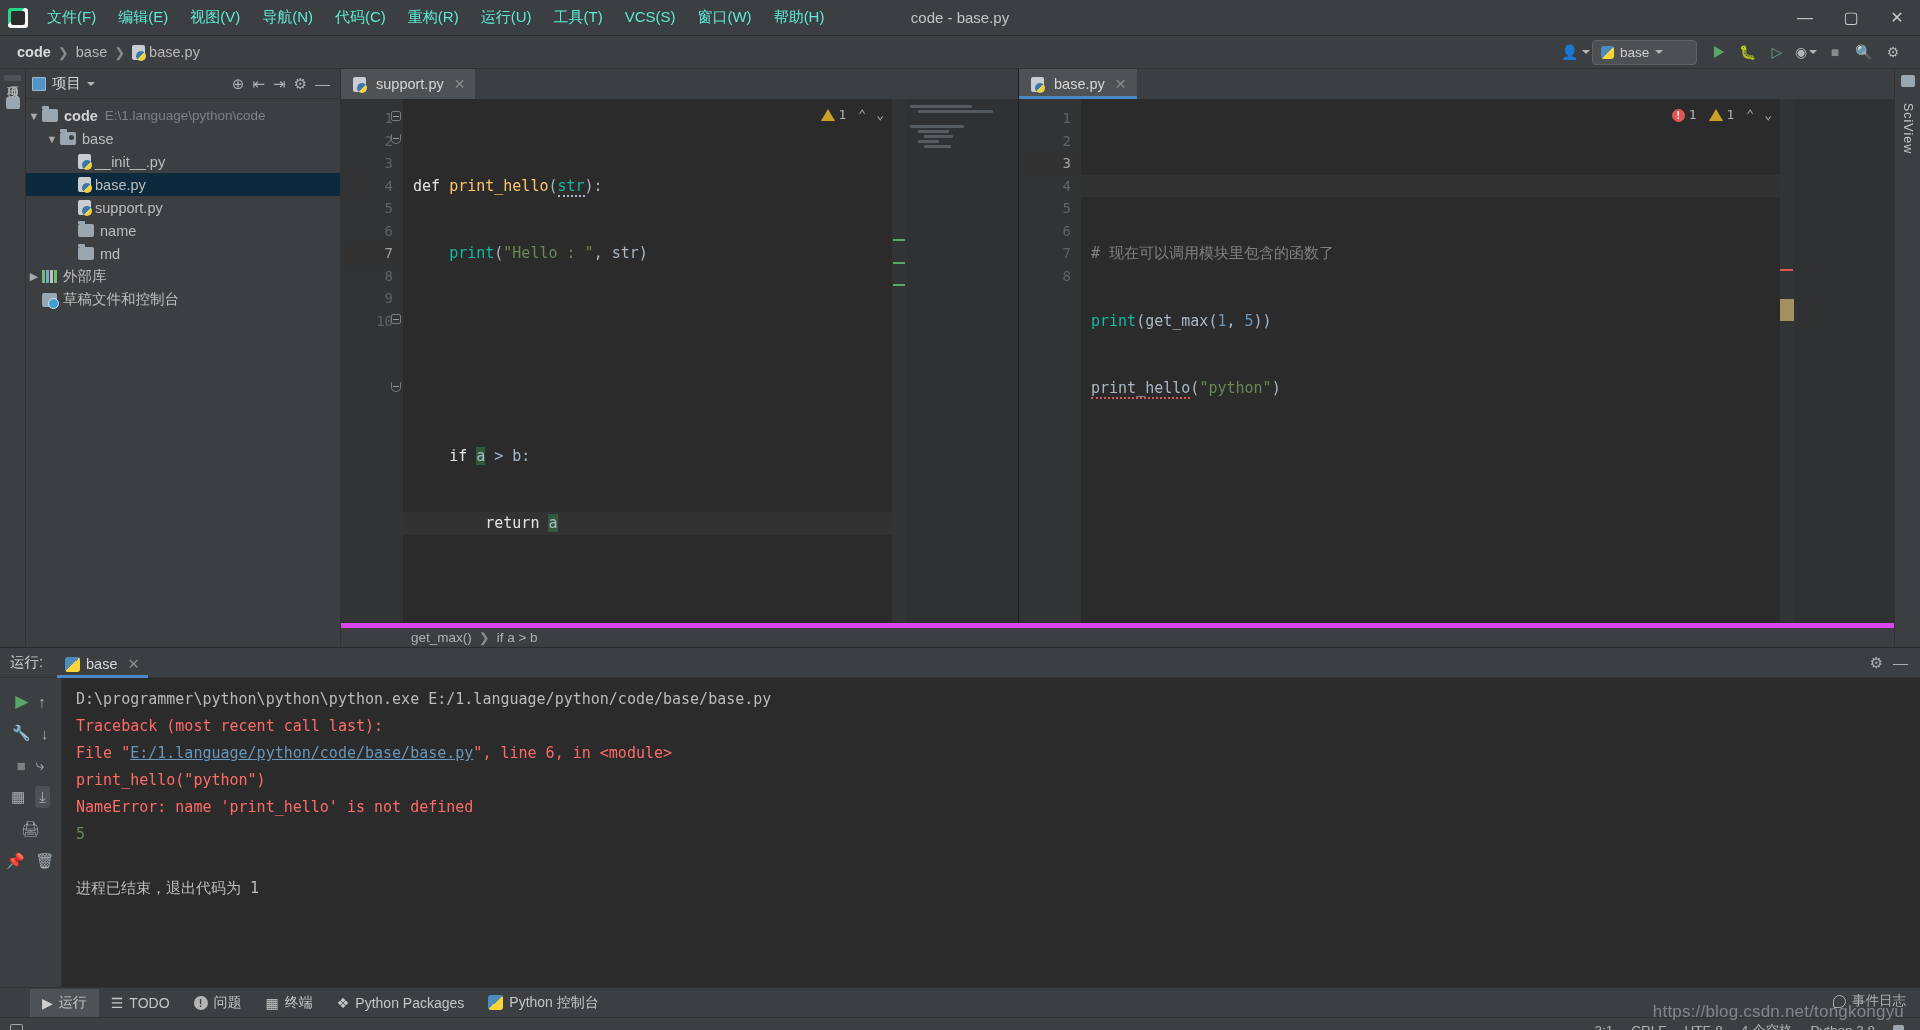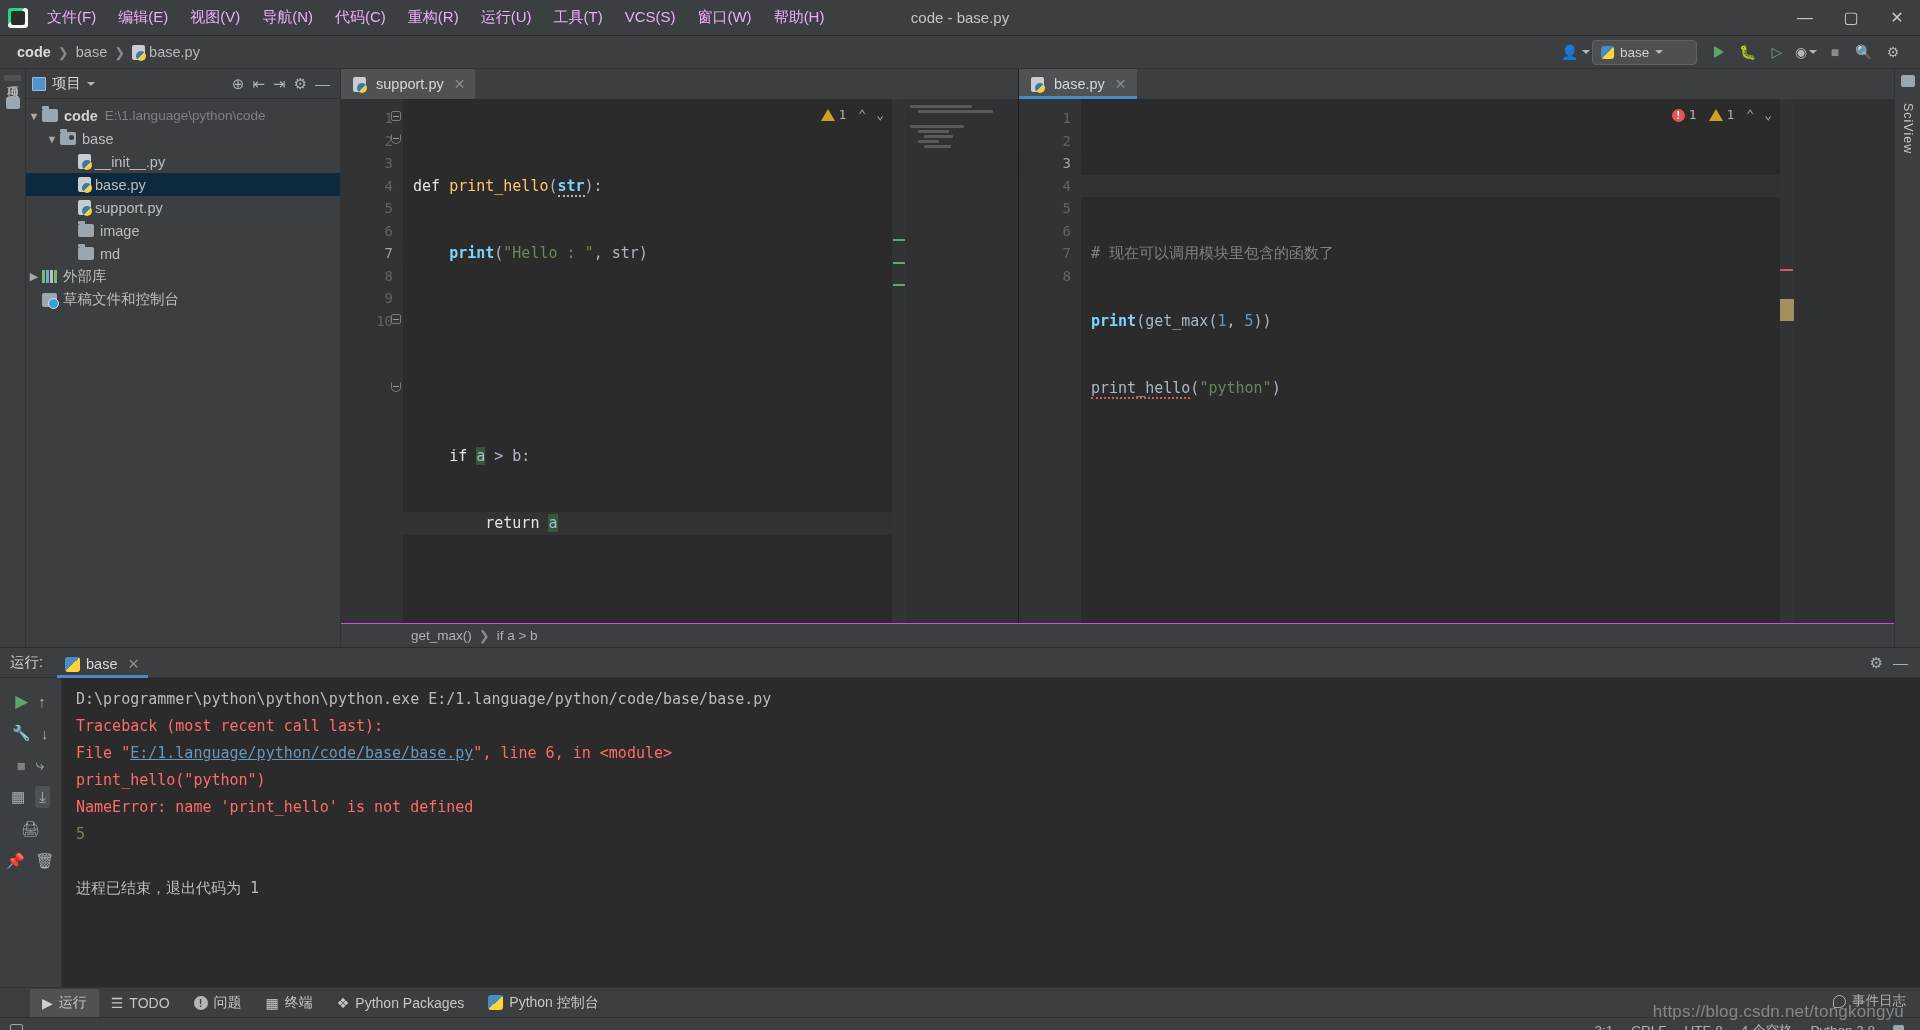--- a/index.html
+++ b/index.html
@@ -19,21 +19,21 @@
     border-bottom: 1px solid #2b2b2b; position: relative;
   }
   #app-logo {
     width: 20px; height: 20px; margin: 0 8px 0 8px; border-radius: 3px;
     background: linear-gradient(135deg,#21d789 0%,#21d789 40%,#f6f6f6 41%,#f6f6f6 100%);
     position: relative; flex: none;
   }
   #app-logo::after{content:"";position:absolute;left:3px;top:3px;width:14px;height:14px;
     background:#2b2b2b;border-radius:2px;}
   .menu-item {
-    padding: 4px 11px; font-size: 15px; color: #f0abfc; cursor: default; white-space: nowrap;
+    padding: 4px 11px; font-size: 15px; color: #5eead4; cursor: default; white-space: nowrap;
   }
   #win-controls { margin-left: auto; display: flex; height: 100%; }
   .win-btn {
     width: 46px; height: 100%; display: flex; align-items: center; justify-content: center;
     color: #c8c8c8; font-size: 16px;
   }
   #window-title {
     position: absolute; left: 0; right: 0; text-align: center; font-size: 15px;
     color: #c4c4c4; pointer-events: none;
   }
@@ -139,40 +139,40 @@
   }
   .fold::after{content:"";position:absolute;left:1px;top:4px;width:6px;height:1px;background:#9a9a9a;}
   .code-text {
     flex: 1; padding-top: 8px; font-family: "DejaVu Sans Mono", monospace; font-size: 15px;
     line-height: 22.5px; white-space: pre; position: relative; overflow: hidden;
   }
   .cl { height: 22.5px; padding-left: 10px; }
   .cl.hl { background: #323232; }
   .k { color: #e5e5e5; }
   .fn { color: #ffc66d; }
-  .bi { color: #7dd3fc; font-weight: bold; }
+  .bi { color: #14b8a6; }
   .str { color: #6a8759; }
   .num { color: #6897bb; }
   .cmt { color: #808080; }
   .txt { color: #a9b7c6; }
   .usage { background: #32593d; }
   .err-wave { border-bottom: 2px dotted #a9b7c6; }
   .marker-col { width: 14px; background: #313335; flex: none; position: relative; }
   .insp-widget {
     position: absolute; top: 5px; right: 8px; display: flex; align-items: center;
     gap: 4px; font-size: 13px; color: #b0b0b0; z-index: 5;
   }
   .badge-dot { width: 13px; height: 13px; border-radius: 50%; display:inline-block;}
   .tri-warn { width:0;height:0;border-left:7px solid transparent;border-right:7px solid transparent;
     border-bottom:12px solid #c9a227; position:relative;}
   .minimap { width: 112px; background: #2f3133; flex: none; position: relative; overflow: hidden; padding: 6px 4px;}
   .mmline { height: 3px; margin-bottom: 2px; background: #565b5f; border-radius: 1px;}
   #breadcrumb-bottom {
     height: 24px; background: #3c3f41; display: flex; align-items: center; gap: 5px;
-    padding-left: 70px; font-size: 13.5px; color: #b0b0b0; border-top: 1px solid #d946ef;
+    padding-left: 70px; font-size: 13.5px; color: #b0b0b0; border-top: 5px solid #d946ef;
   }
 
   
   #right-strip {
     width: 26px; background: #3c3f41; border-left: 1px solid #323232;
     display: flex; flex-direction: column; align-items: center; padding-top: 6px; gap: 14px;
   }
 
   
   #run-window { height: 340px; background: #3c3f41; display: flex; flex-direction: column;
@@ -319,21 +319,21 @@
         <span class="lbl">base.py</span>
       </div>
 
       <div class="tree-row" style="padding-left:52px">
         <span class="pyicon"></span>
         <span class="lbl">support.py</span>
       </div>
 
       <div class="tree-row" style="padding-left:52px">
         <span class="folder"></span>
-        <span class="lbl">image</span>
+        <span class="lbl">name</span>
       </div>
 
       <div class="tree-row" style="padding-left:52px">
         <span class="folder"></span>
         <span class="lbl">md</span>
       </div>
 
       <div class="tree-row">
         <span class="arrow">▶</span>
         <span class="lib-icon"></span>

